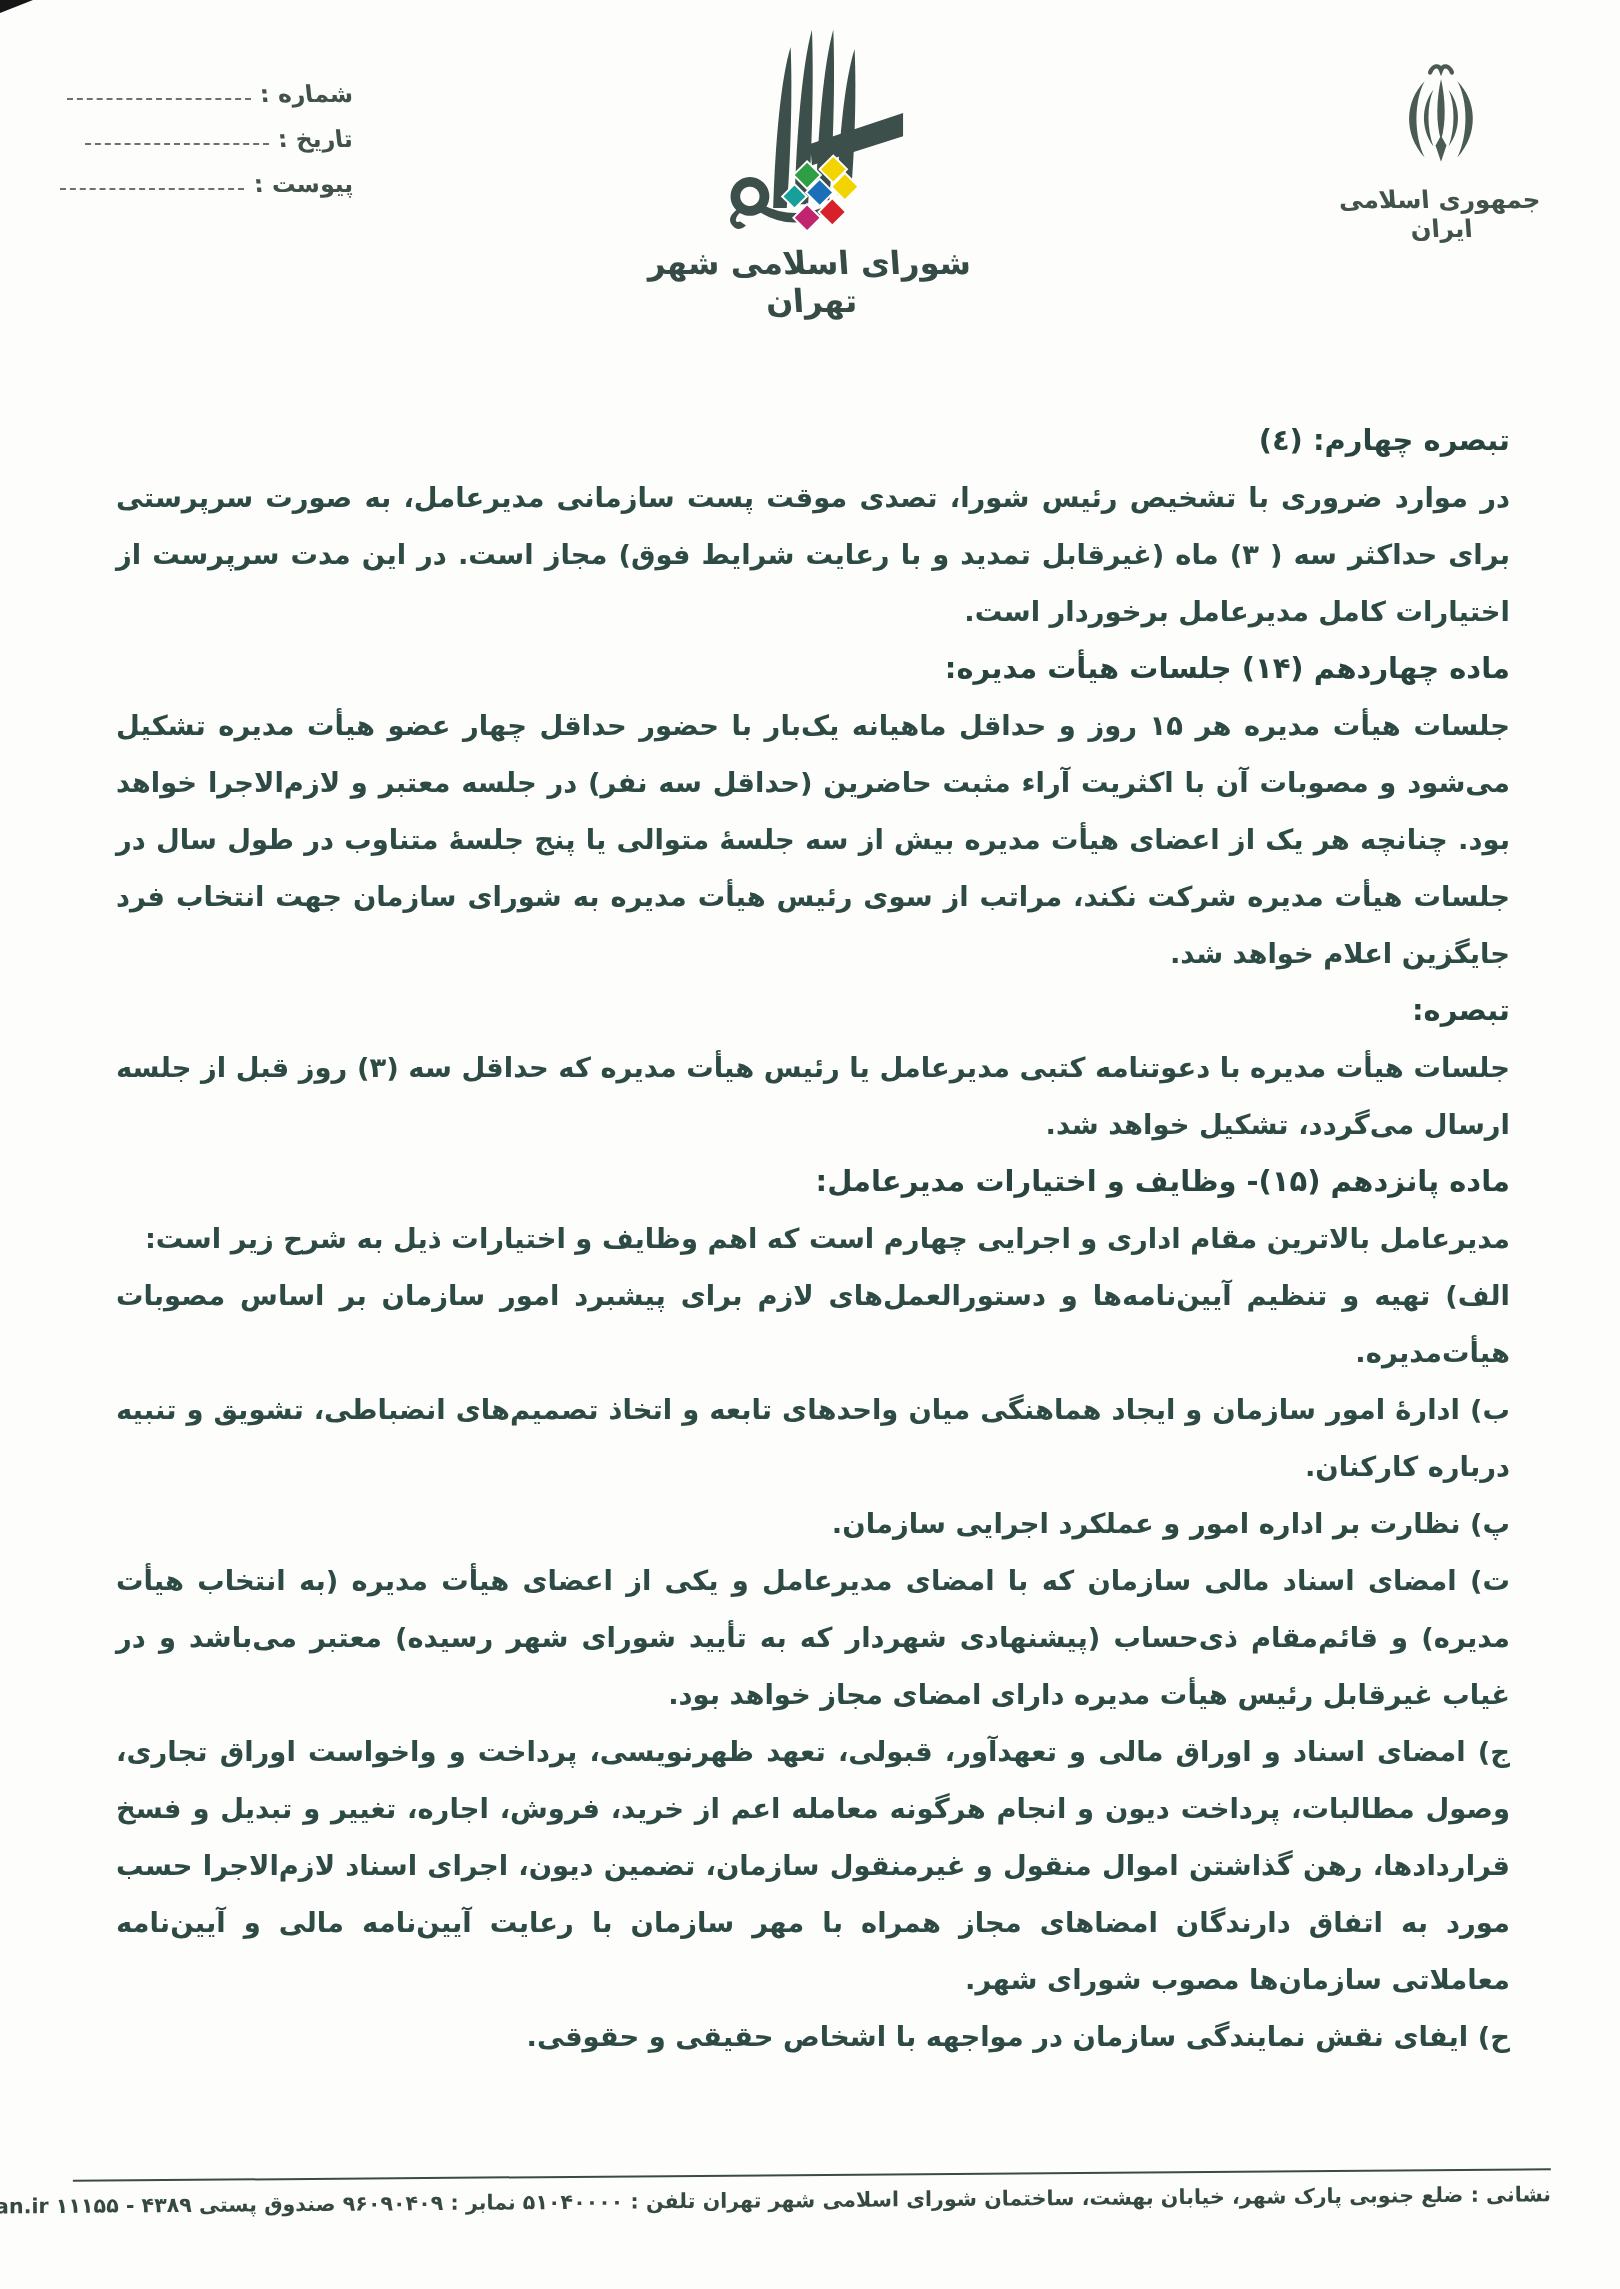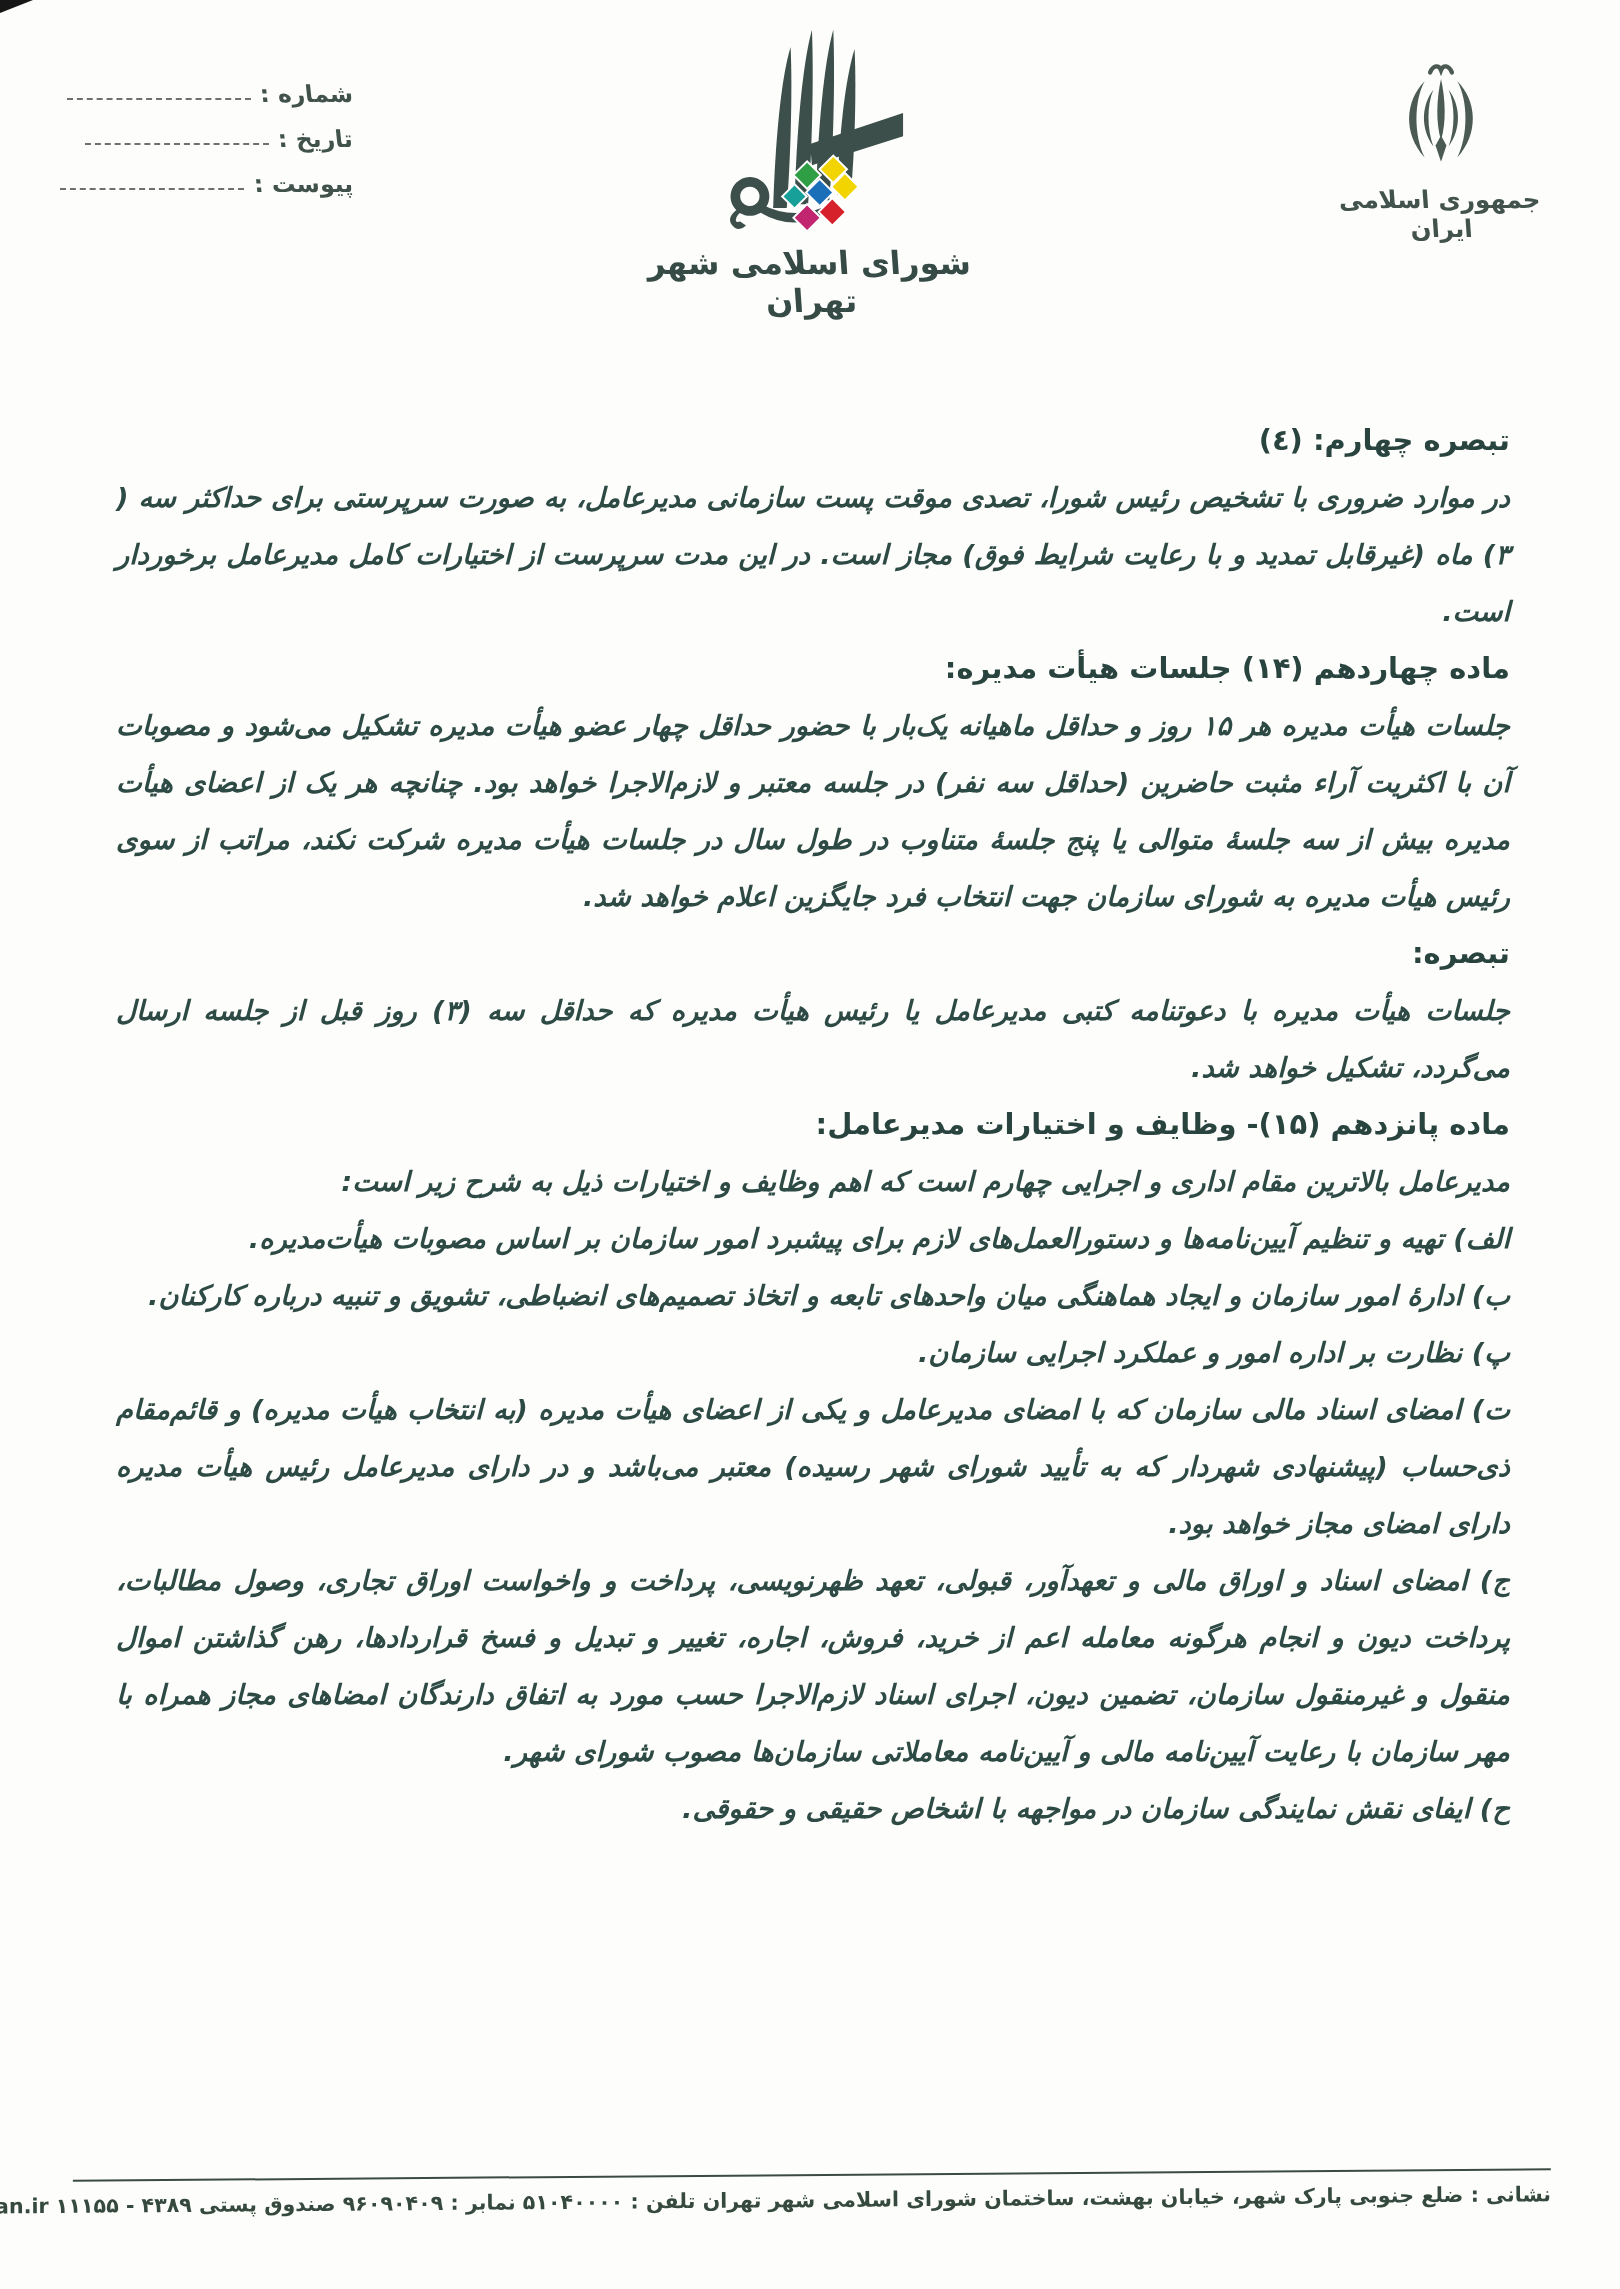--- a/index.html
+++ b/index.html
@@ -36,21 +36,21 @@
     transform:skewX(4deg);}
 
   
   .doc-body{
     position:absolute;top:412px;right:110px;left:116px;
     direction:rtl;
     font-size:27.4px;line-height:57px;font-weight:bold;
     text-align:justify;
   }
   .doc-body h2{margin:0;font-size:29px;line-height:57px;color:#29443f;}
-  .doc-body p{margin:0;font-style:italic;}
+  .doc-body p{margin:0;}
 
   
   .footer{position:absolute;left:73px;right:69px;top:2174px;transform:rotate(-0.45deg);}
   .footer-rule{border:0;border-top:2.9px solid #3a4a45;margin:0 0 11.8px 0;}
   .footer-address{direction:rtl;text-align:center;font-size:20.6px;font-weight:bold;
     color:#35493f;white-space:nowrap;}
 </style>
 </head>
 <body>
 
@@ -126,21 +126,21 @@
     <p>در موارد ضروری با تشخیص رئیس شورا، تصدی موقت پست سازمانی مدیرعامل، به صورت سرپرستی برای حداکثر سه ( ۳) ماه (غیرقابل تمدید و با رعایت شرایط فوق) مجاز است. در این مدت سرپرست از اختیارات کامل مدیرعامل برخوردار است.</p>
     <h2>ماده چهاردهم (۱۴) جلسات هیأت مدیره:</h2>
     <p>جلسات هیأت مدیره هر ۱۵ روز و حداقل ماهیانه یک‌بار با حضور حداقل چهار عضو هیأت مدیره تشکیل می‌شود و مصوبات آن با اکثریت آراء مثبت حاضرین (حداقل سه نفر) در جلسه معتبر و لازم‌الاجرا خواهد بود. چنانچه هر یک از اعضای هیأت مدیره بیش از سه جلسهٔ متوالی یا پنج جلسهٔ متناوب در طول سال در جلسات هیأت مدیره شرکت نکند، مراتب از سوی رئیس هیأت مدیره به شورای سازمان جهت انتخاب فرد جایگزین اعلام خواهد شد.</p>
     <h2>تبصره:</h2>
     <p>جلسات هیأت مدیره با دعوتنامه کتبی مدیرعامل یا رئیس هیأت مدیره که حداقل سه (۳) روز قبل از جلسه ارسال می‌گردد، تشکیل خواهد شد.</p>
     <h2>ماده پانزدهم (۱۵)- وظایف و اختیارات مدیرعامل:</h2>
     <p>مدیرعامل بالاترین مقام اداری و اجرایی چهارم است که اهم وظایف و اختیارات ذیل به شرح زیر است:</p>
     <p>الف) تهیه و تنظیم آیین‌نامه‌ها و دستورالعمل‌های لازم برای پیشبرد امور سازمان بر اساس مصوبات هیأت‌مدیره.</p>
     <p>ب) ادارهٔ امور سازمان و ایجاد هماهنگی میان واحدهای تابعه و اتخاذ تصمیم‌های انضباطی، تشویق و تنبیه درباره کارکنان.</p>
     <p>پ) نظارت بر اداره امور و عملکرد اجرایی سازمان.</p>
-    <p>ت) امضای اسناد مالی سازمان که با امضای مدیرعامل و یکی از اعضای هیأت مدیره (به انتخاب هیأت مدیره) و قائم‌مقام ذی‌حساب (پیشنهادی شهردار که به تأیید شورای شهر رسیده) معتبر می‌باشد و در دارای مدیرعامل رئیس هیأت مدیره دارای امضای مجاز خواهد بود.</p>
+    <p>ت) امضای اسناد مالی سازمان که با امضای مدیرعامل و یکی از اعضای هیأت مدیره (به انتخاب هیأت مدیره) و قائم‌مقام ذی‌حساب (پیشنهادی شهردار که به تأیید شورای شهر رسیده) معتبر می‌باشد و در غیاب غیرقابل رئیس هیأت مدیره دارای امضای مجاز خواهد بود.</p>
     <p>ج) امضای اسناد و اوراق مالی و تعهدآور، قبولی، تعهد ظهرنویسی، پرداخت و واخواست اوراق تجاری، وصول مطالبات، پرداخت دیون و انجام هرگونه معامله اعم از خرید، فروش، اجاره، تغییر و تبدیل و فسخ قراردادها، رهن گذاشتن اموال منقول و غیرمنقول سازمان، تضمین دیون، اجرای اسناد لازم‌الاجرا حسب مورد به اتفاق دارندگان امضاهای مجاز همراه با مهر سازمان با رعایت آیین‌نامه مالی و آیین‌نامه معاملاتی سازمان‌ها مصوب شورای شهر.</p>
     <p>ح) ایفای نقش نمایندگی سازمان در مواجهه با اشخاص حقیقی و حقوقی.</p>
   </div>
 
   <div class="footer">
     <hr class="footer-rule">
     <div class="footer-address">نشانی : ضلع جنوبی پارک شهر، خیابان بهشت، ساختمان شورای اسلامی شهر تهران  تلفن : ۵۱۰۴۰۰۰۰ نمابر : ۹۶۰۹۰۴۰۹ صندوق پستی ۴۳۸۹ - ۱۱۱۵۵ www.shoratehran.ir</div>
   </div>
 </div>
 

